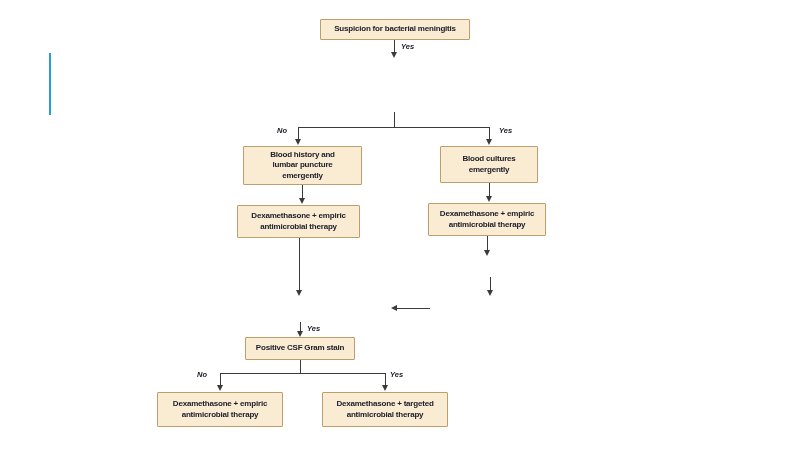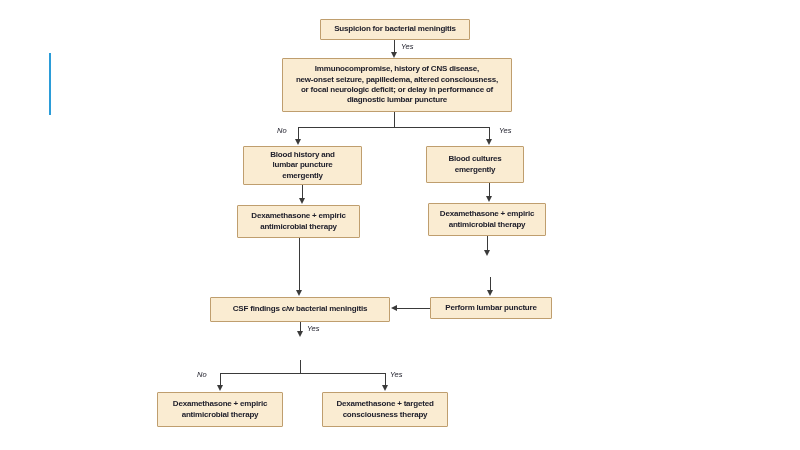--- a/index.html
+++ b/index.html
@@ -59,62 +59,57 @@
     width:0;height:0;
     border-top:3.5px solid transparent;
     border-bottom:3.5px solid transparent;
     border-right:6px solid var(--line);
   }
   .edge-label{
     position:absolute;
     color:var(--text);
     font-size:7.5px;
     font-style:italic;
-    font-weight:normal;
+    font-weight:bold;
     white-space:nowrap;
   }
 </style>
 </head>
 <body>
 
 <div class="stage">
 
   <div class="accent-bar" style="left:49px;top:53px;width:2px;height:62px"></div>
 
   <div class="node" style="left:320px;top:19px;width:150px;height:21px">Suspicion for bacterial meningitis</div>
 
-  <div class="node" style="left:282px;top:58px;width:230px;height:54px">Immunocompromise, history of CNS disease,
-new-onset seizure, papilledema, altered consciousness,
-or focal neurologic deficit; or delay in performance of
-diagnostic lumbar puncture</div>
 
   <div class="node" style="left:243px;top:146px;width:119px;height:39px">Blood history and
 lumbar puncture
 emergently</div>
 
-  <div class="node" style="left:426px;top:146px;width:98px;height:37px">Blood cultures
+  <div class="node" style="left:440px;top:146px;width:98px;height:37px">Blood cultures
 emergently</div>
 
   <div class="node" style="left:237px;top:205px;width:123px;height:33px">Dexamethasone + empiric
 antimicrobial therapy</div>
 
   <div class="node" style="left:428px;top:203px;width:118px;height:33px">Dexamethasone + empiric
 antimicrobial therapy</div>
 
 
-  <div class="node" style="left:430px;top:297px;width:122px;height:22px">Perform lumbar puncture</div>
 
-  <div class="node" style="left:210px;top:297px;width:180px;height:25px">CSF findings c/w bacterial meningitis</div>
 
+  <div class="node" style="left:245px;top:337px;width:110px;height:23px">Positive CSF Gram stain</div>
 
   <div class="node" style="left:157px;top:392px;width:126px;height:35px">Dexamethasone + empiric
 antimicrobial therapy</div>
 
   <div class="node" style="left:322px;top:392px;width:126px;height:35px">Dexamethasone + targeted
-consciousness therapy</div>
+antimicrobial therapy</div>
 
   <div class="edge" style="left:394px;top:40px;width:1px;height:13px"></div>
   <div class="arrow-down" style="left:391px;top:52px"></div>
   <span class="edge-label" style="left:401px;top:42px">Yes</span>
 
   <div class="edge" style="left:394px;top:112px;width:1px;height:15px"></div>
   <div class="edge" style="left:298px;top:127px;width:192px;height:1px"></div>
   <div class="edge" style="left:298px;top:127px;width:1px;height:13px"></div>
   <div class="arrow-down" style="left:295px;top:139px"></div>
   <div class="edge" style="left:489px;top:127px;width:1px;height:13px"></div>

